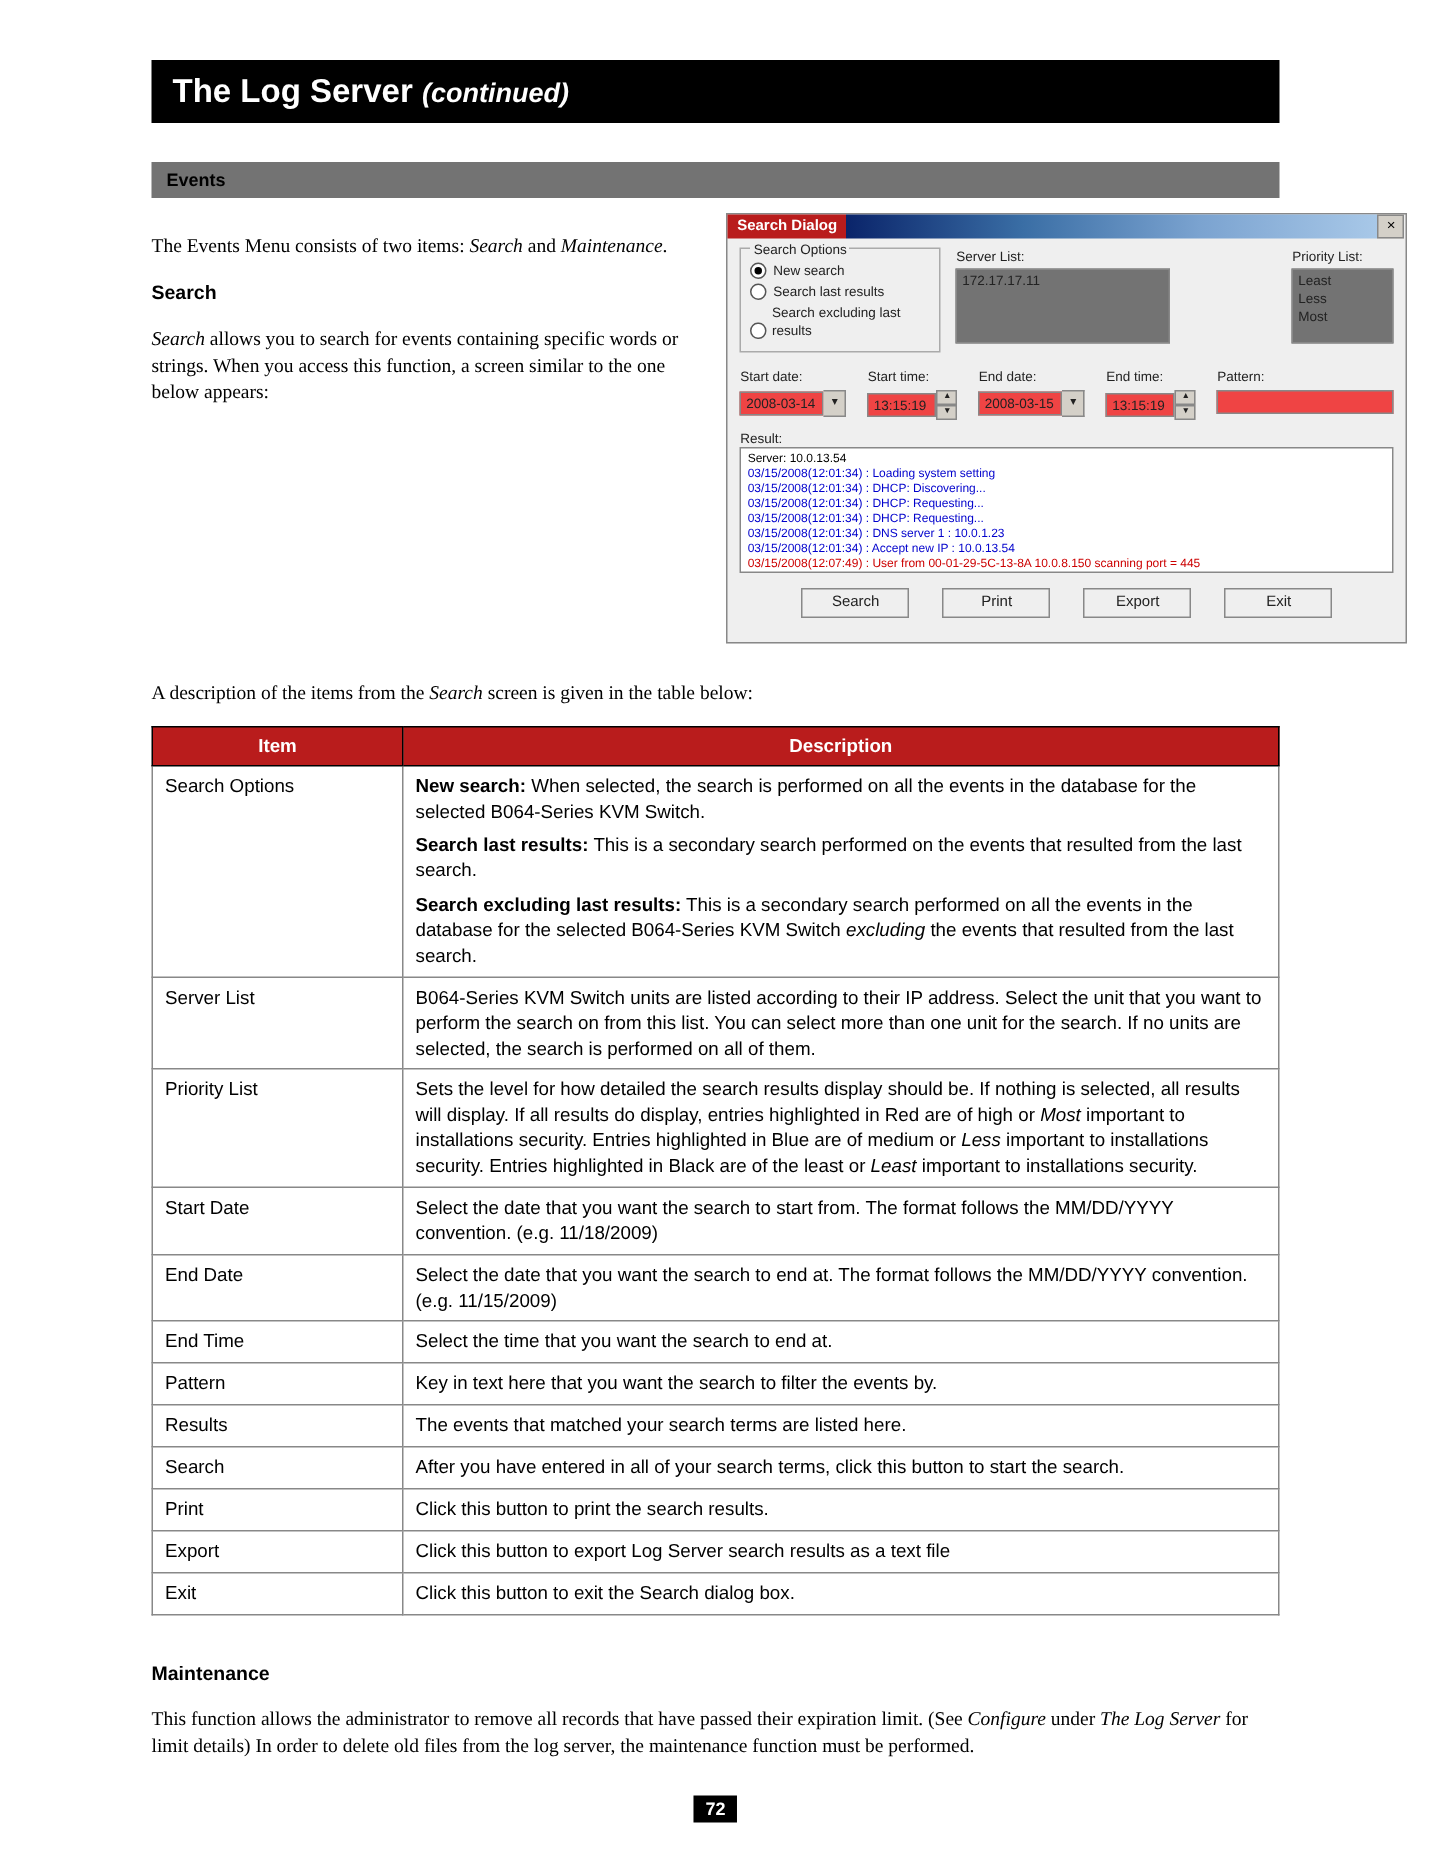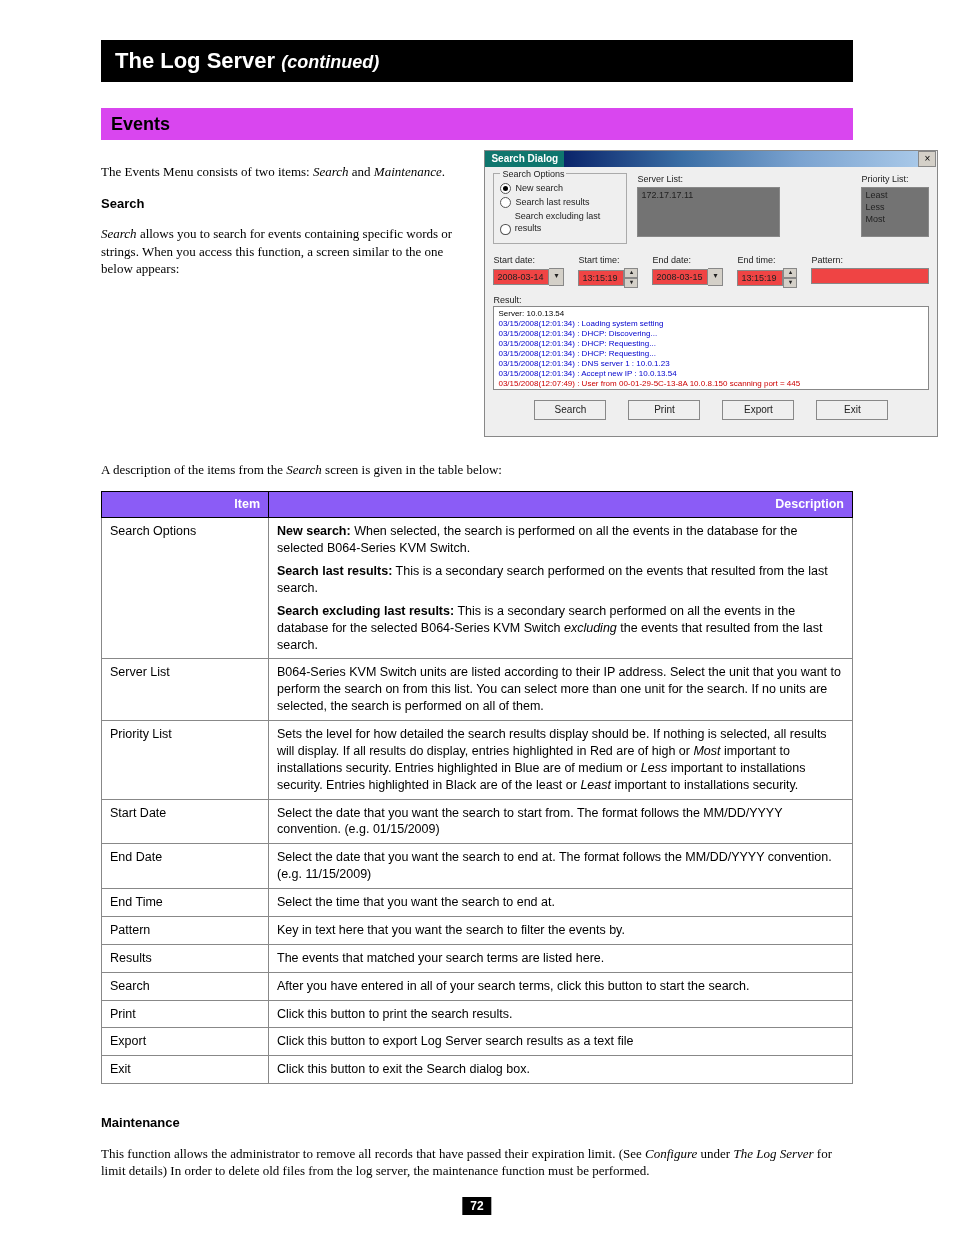--- a/index.html
+++ b/index.html
@@ -25,23 +25,23 @@
     padding: 6px 14px;
     font-size: 22px;
   }
   .title-bar .main { font-weight: bold; }
   .title-bar .cont {
     font-style: italic;
     font-weight: bold;
     font-size: 18px;
   }
   .section-hdr {
-    background: #d946ef;
+    background: #737373;
     padding: 4px 10px;
-    font-size: 18px;
+    font-size: 12px;
     font-weight: bold;
     margin-top: 26px;
   }
   .two-col {
     display: flex;
     gap: 30px;
     margin-top: 10px;
   }
   .left-col { flex: 0 0 47%; }
   .right-col { flex: 1 1 auto; }
@@ -57,21 +57,21 @@
     color: #222;
   }
   .dlg-title {
     display:flex;
     align-items:center;
     font-size: 10px;
     color: #fff;
     height: 16px;
   }
   .dlg-title .t {
-    background: #0f766e;
+    background: #b91c1c;
     padding: 0 6px;
     line-height:16px;
     height:16px;
     font-weight: bold;
     flex: 0 0 auto;
   }
   .dlg-title .grad {
     flex:1;
     height:16px;
     background: linear-gradient(to right,#0a246a,#3a6ea5,#7ba3d0,#a8c8e8);
@@ -148,21 +148,21 @@
   }
 
   
   table.desc {
     width:100%;
     border-collapse:collapse;
     margin-top:10px;
     font-size:12.5px;
   }
   table.desc th {
-    background:#8b5cf6;color:#fff;text-align:right;padding:4px 8px;font-weight:bold;
+    background:#b91c1c;color:#fff;text-align:center;padding:4px 8px;font-weight:bold;
     border:1px solid #000;
   }
   table.desc td {
     border:1px solid #888;
     padding:5px 8px;
     vertical-align:top;
   }
   table.desc td:first-child{width:150px;}
   .b{font-weight:bold;}
   .i{font-style:italic;}
@@ -326,21 +326,21 @@
       <tr>
           <td>Server List</td>
           <td>B064-Series KVM Switch units are listed according to their IP address. Select the unit that you want to perform the search on from this list. You can select more than one unit for the search. If no units are selected, the search is performed on all of them.</td>
         </tr>
       <tr>
         <td>Priority List</td>
         <td><span>Sets the level for how detailed the search results display should be. If nothing is selected, all results will display. If all results do display, entries highlighted in Red are of high or </span><span class="i">Most</span><span> important to installations security. Entries highlighted in Blue are of medium or </span><span class="i">Less</span><span> important to installations security. Entries highlighted in Black are of the least or </span><span class="i">Least</span><span> important to installations security.</span></td>
       </tr>
       <tr>
           <td>Start Date</td>
-          <td>Select the date that you want the search to start from. The format follows the MM/DD/YYYY convention. (e.g. 01/15/2009)</td>
+          <td>Select the date that you want the search to start from. The format follows the MM/DD/YYYY convention. (e.g. 11/18/2009)</td>
         </tr>
       <tr>
           <td>End Date</td>
           <td>Select the date that you want the search to end at. The format follows the MM/DD/YYYY convention. (e.g. 11/15/2009)</td>
         </tr>
       <tr>
           <td>End Time</td>
           <td>Select the time that you want the search to end at.</td>
         </tr>
       <tr>

